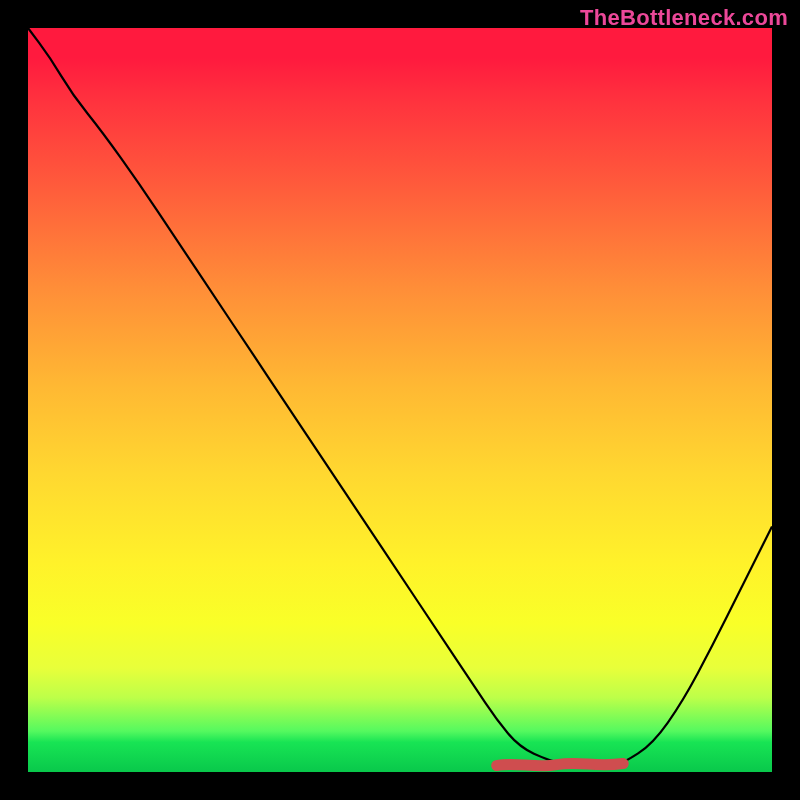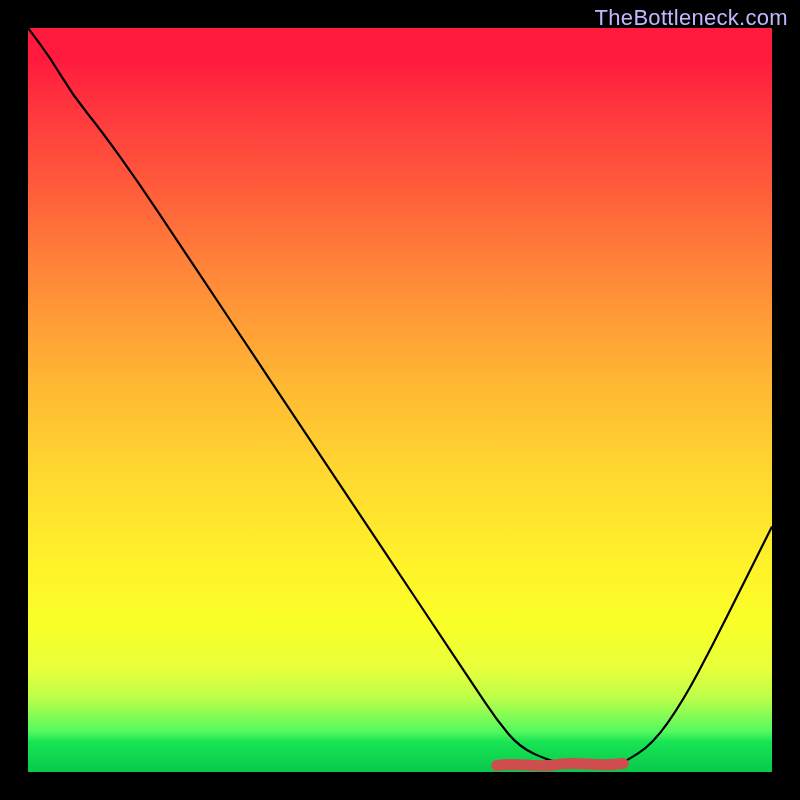--- a/index.html
+++ b/index.html
@@ -1,17 +1,17 @@
 <!DOCTYPE html>
 <html><head>
 <meta charset="utf-8">
 <style>
   html,body{margin:0;padding:0;width:800px;height:800px;background:#000;overflow:hidden;font-family:Arial,Helvetica,sans-serif}
   .stage{position:relative;width:800px;height:800px}
-  .watermark{position:absolute;top:5px;right:12px;color:#c4b5fd;font-size:22px;font-weight:400;letter-spacing:.3px}
+  .watermark{position:absolute;top:5px;right:12px;color:#ec4899;font-size:22px;font-weight:700;letter-spacing:.3px}
   .plot{position:absolute;left:28px;top:28px;width:744px;height:744px;background:linear-gradient(to bottom,
       #ff1a3e 0%, #ff1a3e 4%,
       #ff333e 10%,
       #ff5e3b 22%,
       #ff8e38 35%,
       #ffb833 48%,
       #ffd830 60%,
       #fff22a 72%,
       #f9ff28 80%,
       #e8ff3a 86%,

